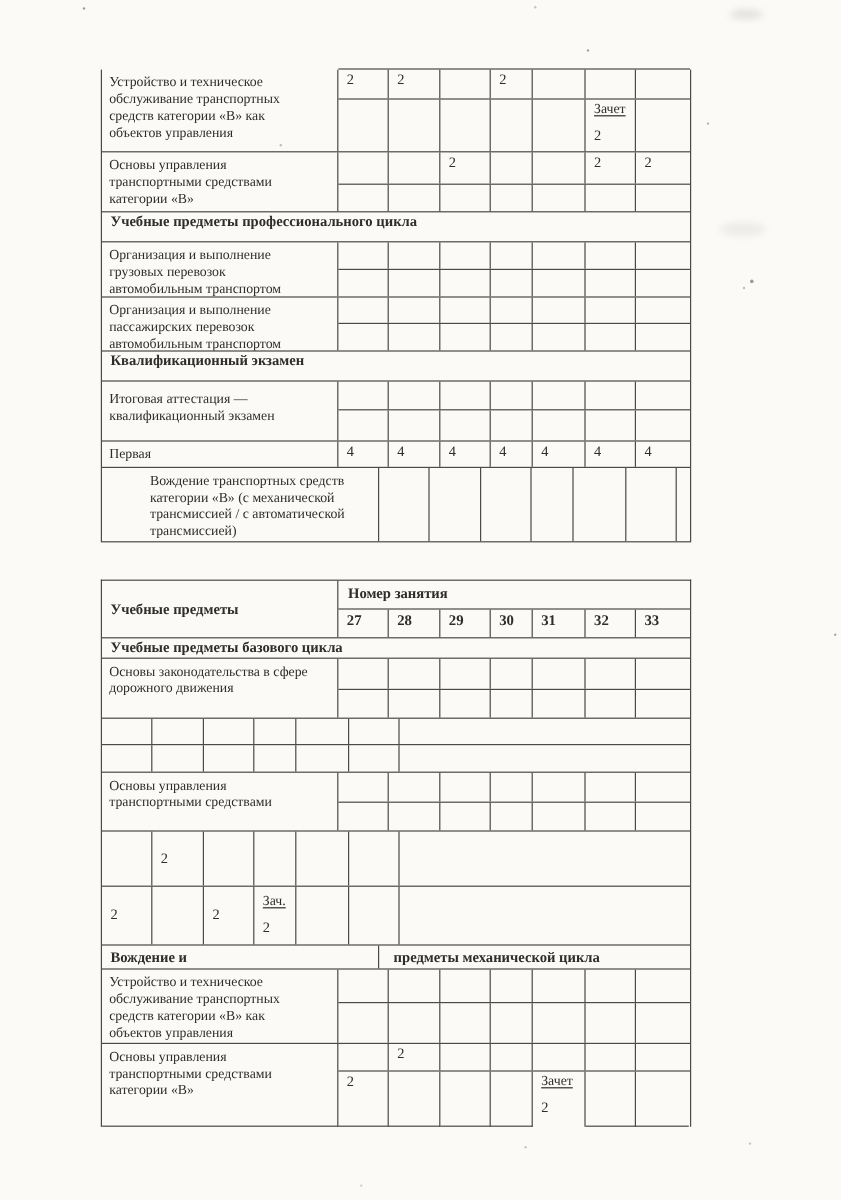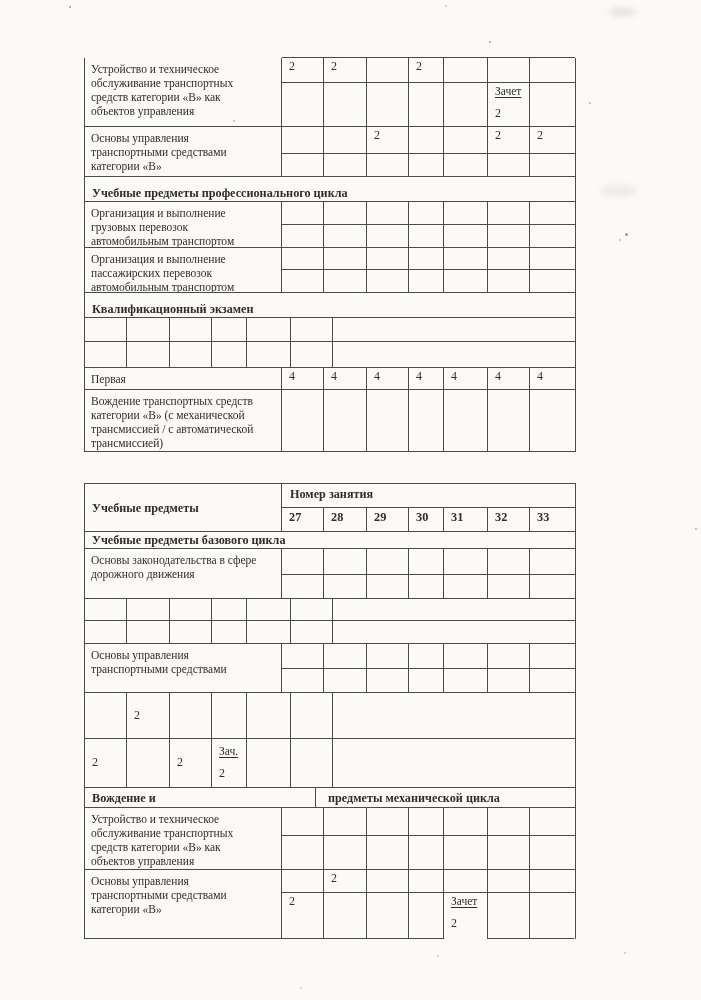--- a/index.html
+++ b/index.html
@@ -32,21 +32,21 @@
   .subject-cell{padding:0;}
   .slabel{
     white-space:pre-line;font-size:11.5px;line-height:14px;
     padding:4px 4px 0 6px;letter-spacing:0px;
   }
   .spread .slabel{line-height:27px;padding-top:5px;}
   .data-area{flex:1 1 auto;display:flex;flex-direction:column;min-width:0;}
   .cut-top .row:first-child .data-area{border-top:1.5px solid var(--line);margin-top:-1.5px;}
   .subrow{display:flex;box-sizing:border-box;}
   .subrow.mid{border-bottom:1.5px solid var(--line);}
-  .section-row{align-items:flex-end;}
+  .section-row{align-items:flex-start;}
   .section-label{font-weight:bold;font-size:12.2px;padding-left:7px;}
   .band-left,.band-right{justify-content:center;font-weight:bold;font-size:12.2px;}
   .band-right{padding-left:12px;}
   .header-subject{justify-content:center;font-weight:bold;font-size:12.2px;padding-left:7px;}
   .group-head{
     box-sizing:border-box;border-bottom:1.5px solid var(--line);
     font-weight:bold;font-size:12.2px;padding:3px 0 0 8px;
   }
   .num-cell{font-weight:bold;font-size:12.3px;padding-top:3px;}
   .mark{font-size:11.5px;text-decoration:underline;text-underline-offset:2px;}
@@ -171,20 +171,24 @@
             <div class="cell" style="width: 44px;"></div>
             <div class="cell" style="width: 42px;"></div>
             <div class="cell" style="width: 44px;"></div>
           </div>
         </div>
       </div>
       <div class="row section-row" style="height: 25px;">
         <div class="section-label">Квалификационный экзамен</div>
       </div>
       <div class="row" style="height: 50px;">
+        <div class="cell subject-cell" style="width: 197px;">
+          <div class="slabel" style="padding-top: 8px;">Итоговая аттестация —
+квалификационный экзамен</div>
+        </div>
         <div class="data-area">
           <div class="subrow mid" style="height: 24px;">
             <div class="cell" style="width: 42px;"></div>
             <div class="cell" style="width: 43px;"></div>
             <div class="cell" style="width: 42px;"></div>
             <div class="cell" style="width: 35px;"></div>
             <div class="cell" style="width: 44px;"></div>
             <div class="cell" style="width: 42px;"></div>
             <div class="cell" style="width: 44px;"></div>
           </div>
@@ -205,21 +209,21 @@
         </div>
         <div class="cell" style="width: 42px;">4</div>
         <div class="cell" style="width: 43px;">4</div>
         <div class="cell" style="width: 42px;">4</div>
         <div class="cell" style="width: 35px;">4</div>
         <div class="cell" style="width: 44px;">4</div>
         <div class="cell" style="width: 42px;">4</div>
         <div class="cell" style="width: 44px;">4</div>
       </div>
       <div class="row" style="height: 62px;">
-        <div class="cell subject-cell" style="width: 197px;">
+        <div class="cell subject-cell" style="width: 197px; margin-left: 34px;">
           <div class="slabel">Вождение транспортных средств
 категории «В» (с механической
 трансмиссией / с автоматической
 трансмиссией)</div>
         </div>
         <div class="cell" style="width: 42px;"></div>
         <div class="cell" style="width: 43px;"></div>
         <div class="cell" style="width: 42px;"></div>
         <div class="cell" style="width: 35px;"></div>
         <div class="cell" style="width: 44px;"></div>

